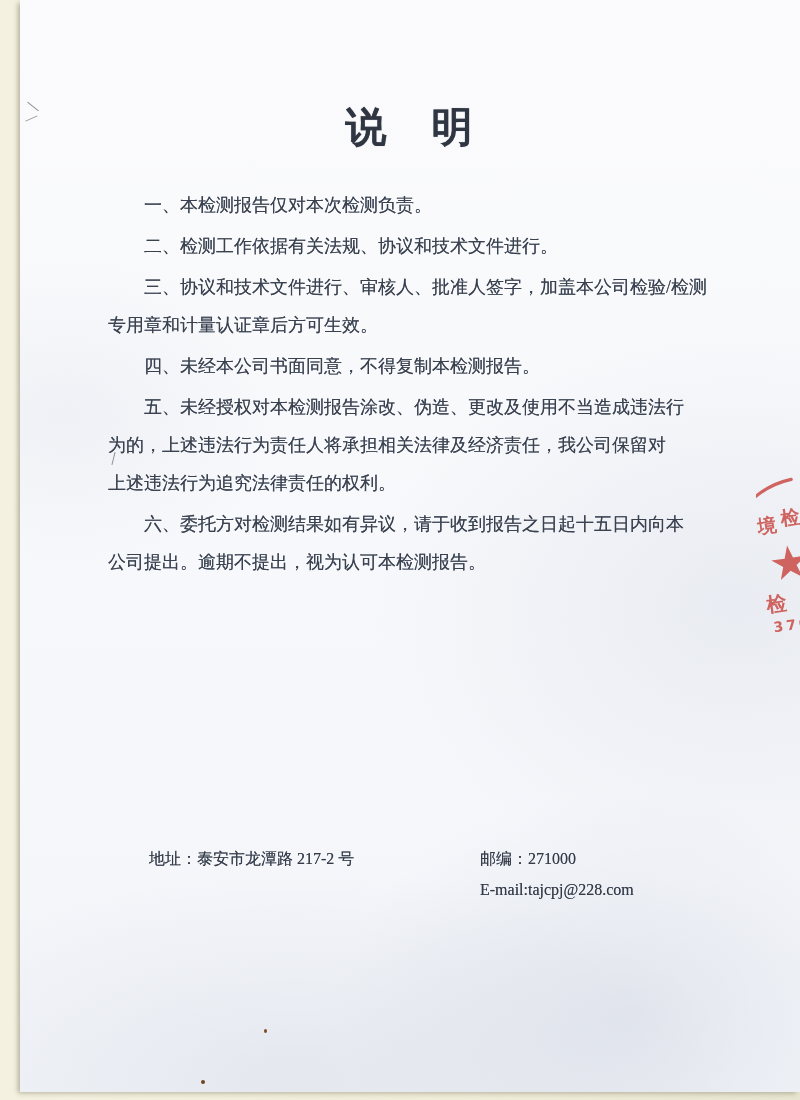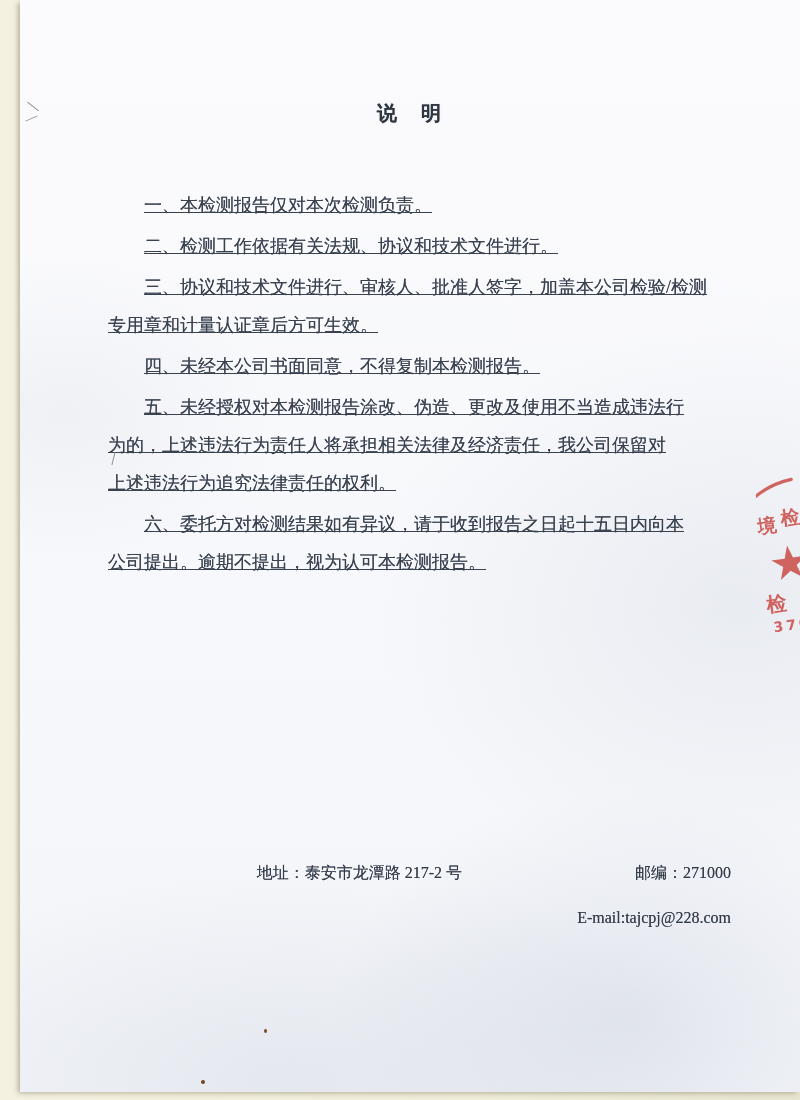--- a/index.html
+++ b/index.html
@@ -18,43 +18,42 @@
       radial-gradient(420px 320px at 78% 93%, rgba(196,203,218,0.38), transparent 70%),
       radial-gradient(520px 400px at 92% 55%, rgba(200,207,220,0.30), transparent 70%),
       radial-gradient(620px 300px at 35% 99%, rgba(203,209,221,0.38), transparent 72%),
       radial-gradient(300px 220px at 6% 38%, rgba(206,212,223,0.22), transparent 70%),
       linear-gradient(180deg,#fbfbfd 0%,#f7f8fb 55%,#f3f5f9 100%);
     box-shadow:-3px 2px 5px -1px rgba(100,95,70,0.45);
   }
   .title{
     position:absolute;left:0;right:0;top:100px;margin:0;
     text-align:center;
-    font-size:20px;font-weight:600;letter-spacing:2px;
+    font-size:41px;font-weight:600;letter-spacing:2px;
     color:#2f3642;text-shadow:0 0 0.7px rgba(55,63,78,0.7);
   }
   .content{
     position:absolute;left:88px;top:186px;width:604px;
     font-size:18px;line-height:38px;color:#3a4250;
     text-shadow:0 0 0.6px rgba(60,70,85,0.75);
   }
   .content p{
     margin:0 0 3px 0;
     text-indent:2em;
     white-space:pre-wrap;
-    text-decoration:underline;
   }
   .footer{
     position:absolute;left:127px;top:842px;width:600px;
     font-size:16px;line-height:29px;color:#333b48;
     text-shadow:0 0 0.5px rgba(60,70,85,0.7);
     display:flex;
   }
   .footer .col-left{width:331px;}
   .footer .col-right{flex:1;}
-  .footer p{margin:16px;text-align:right;}
+  .footer p{margin:2px;}
   
   .stamp{
     position:absolute;right:0;top:468px;width:44px;height:180px;
     overflow:hidden;pointer-events:none;
   }
   .stamp svg{display:block;}
   
   .mark{position:absolute;}
   .pencil1{left:6px;top:106px;width:14px;height:1px;background:#8f9089;transform:rotate(38deg);}
   .pencil1b{left:5px;top:118px;width:13px;height:1px;background:#9a9b93;transform:rotate(-24deg);}

